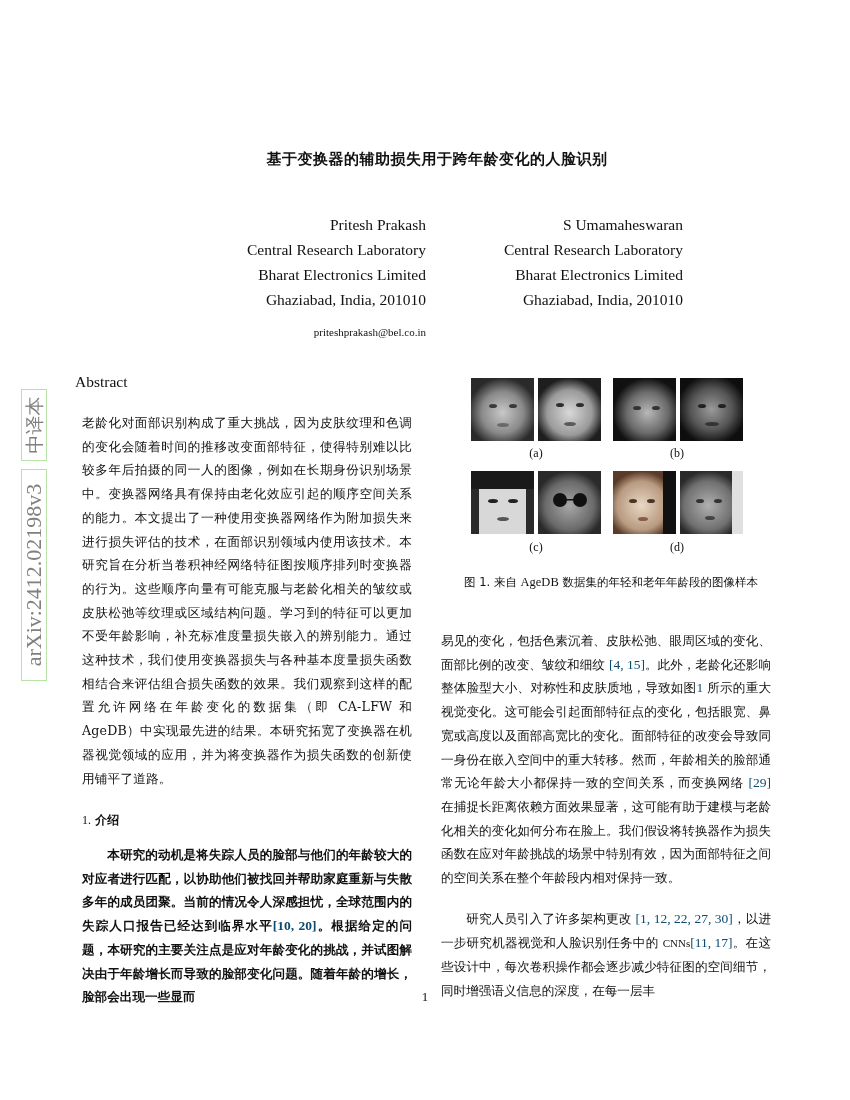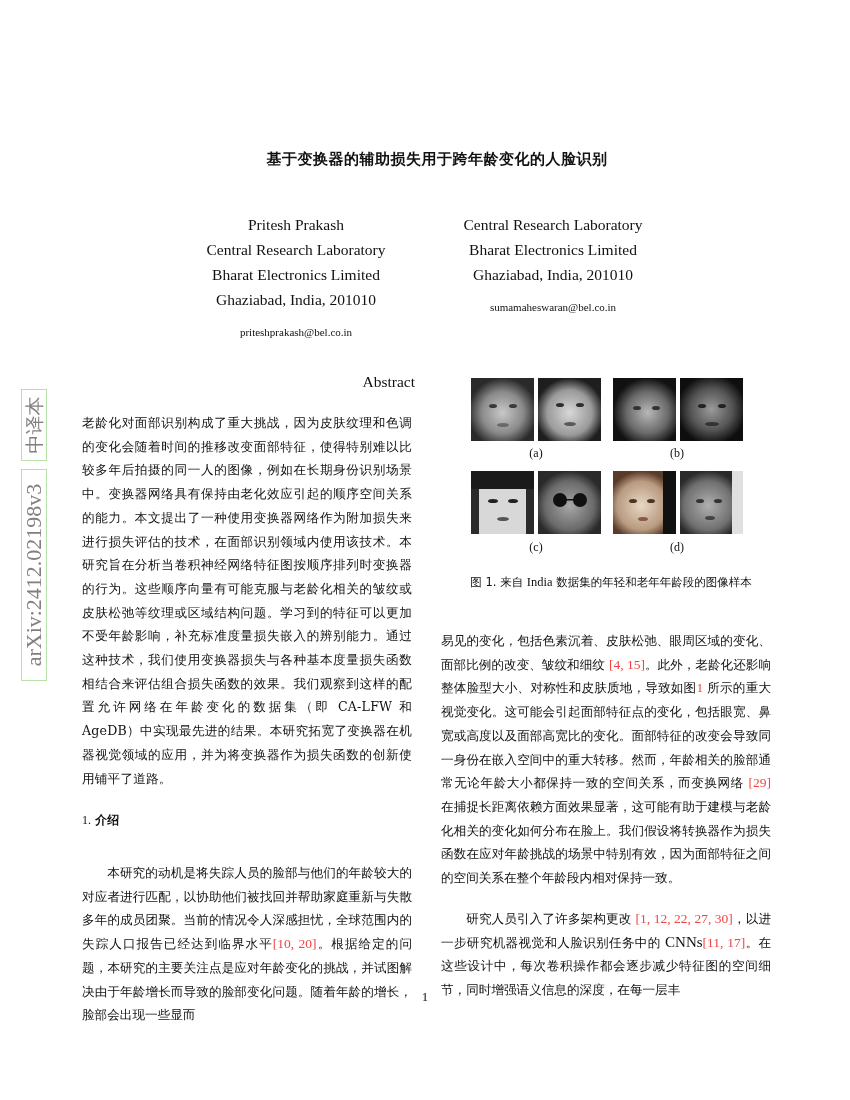--- a/index.html
+++ b/index.html
@@ -3,55 +3,55 @@
 <meta charset="utf-8">
 <style>
   html, body { margin: 0; padding: 0; background: #ffffff; }
   body { width: 850px; height: 1100px; position: relative; overflow: hidden;
          font-family: "DejaVu Serif", "Liberation Serif", serif; color: #111; }
   .abs { position: absolute; }
 
   .title { left: 0; width: 850px; top: 150px; text-align: center;
            font-family: "DejaVu Sans", sans-serif; font-weight: bold; font-size: 15px; letter-spacing: 0.5px; padding-left: 12px; }
 
-  .author { top: 212px; width: 260px; text-align: center;
+  .author { top: 212px; width: 260px; text-align: right;
             font-family: "Liberation Serif", serif; font-size: 15.5px; line-height: 25px; }
   .author .email { font-size: 11px; line-height: 22px; margin-top: 9px; }
   .author-1 { left: 166px; }
   .author-2 { left: 423px; }
 
   .stamp { left: 21px; top: 389px; width: 26px; height: 292px; }
   .stamp-box { position: absolute; left: 0; width: 24px; border: 1px solid #b8e3a8;
                display: flex; align-items: center; justify-content: center; }
   .stamp-box span { display: inline-block; transform: rotate(-90deg); white-space: nowrap;
                     color: #808080; font-family: "Liberation Serif", serif; font-size: 22px; }
   .stamp-zh { top: 0; height: 70px; }
   .stamp-zh span { font-family: "DejaVu Sans", sans-serif; font-size: 19px; }
   .stamp-id { top: 80px; height: 210px; }
 
-  .abstract-head { left: 75px; width: 340px; top: 373px; text-align: right;
+  .abstract-head { left: 75px; width: 340px; top: 373px; text-align: left;
                    font-family: "Liberation Serif", serif; font-size: 15.5px; }
   .abstract-body { left: 82px; width: 330px; top: 411px;
                    font-family: "DejaVu Serif", serif; font-size: 12.6px; line-height: 23.7px;
                    text-align: justify; letter-spacing: 0.2px; }
 
   .sec-head { left: 82px; top: 812px; font-size: 12px; font-weight: bold;
               font-family: "DejaVu Sans", sans-serif; }
   .sec-head .num { font-family: "Liberation Serif", serif; font-weight: normal; }
 
   .col-text { font-family: "DejaVu Sans", sans-serif; font-size: 12.6px; line-height: 23.7px;
               text-align: justify; }
-  .intro-body { left: 82px; width: 330px; top: 861px; }
+  .intro-body { left: 82px; width: 330px; top: 843px; font-weight: bold; }
   .intro-body p { margin: 0; text-indent: 2em; }
   .right-1 { left: 441px; width: 330px; top: 629px; }
   .right-1 p { margin: 0; }
   .right-2 { left: 441px; width: 330px; top: 907px; }
   .right-2 p { margin: 0; text-indent: 2em; }
-  .cite { color: #ef4444; font-family: "Liberation Serif", serif; font-size: 13.5px; }
-  .latin { font-family: "Liberation Serif", serif; font-size: 15px; }
+  .cite { color: #0c4a6e; font-family: "Liberation Serif", serif; font-size: 13.5px; }
+  .latin { font-family: "Liberation Serif", serif; font-size: 11px; }
 
   .face { width: 63px; height: 63px; overflow: hidden; }
   .face svg { display: block; }
   .sublabel { width: 60px; text-align: center; font-family: "Liberation Serif", serif; font-size: 12px; }
   .fig-caption { left: 441px; width: 340px; top: 575px; text-align: center;
                  font-family: "DejaVu Sans", sans-serif; font-size: 11.5px; }
   .fig-caption .latin { font-size: 12.5px; }
 
   .page-num { left: 0; width: 850px; top: 989px; text-align: center;
               font-family: "Liberation Serif", serif; font-size: 13px; }
@@ -62,24 +62,24 @@
 <div class="abs title">基于变换器的辅助损失用于跨年龄变化的人脸识别</div>
 
 <div class="abs author author-1">
   <div>Pritesh Prakash</div>
   <div>Central Research Laboratory</div>
   <div>Bharat Electronics Limited</div>
   <div>Ghaziabad, India, 201010</div>
   <div class="email">priteshprakash@bel.co.in</div>
 </div>
 <div class="abs author author-2">
+  <div>S Umamaheswaran</div>
   <div>Central Research Laboratory</div>
   <div>Bharat Electronics Limited</div>
   <div>Ghaziabad, India, 201010</div>
-  <div class="email">sumamaheswaran@bel.co.in</div>
 </div>
 
 <div class="abs stamp">
   <div class="stamp-box stamp-zh">
     <span>中译本</span>
   </div>
   <div class="stamp-box stamp-id">
     <span>arXiv:2412.02198v3</span>
   </div>
 </div>
@@ -220,21 +220,21 @@
         <ellipse cx="38" cy="30" rx="4" ry="2" fill="#333"></ellipse>
         <ellipse cx="30" cy="47" rx="5" ry="2" fill="#444"></ellipse>
       </svg>
   </div>
   <div class="abs sublabel" style="left:647px;top:540px;">(d)</div>
 </div>
 
 <div class="abs fig-caption">
   <span>图 1.</span>
   <span>来自</span>
-  <span class="latin">India</span>
+  <span class="latin">AgeDB</span>
   <span>数据集的年轻和老年年龄段的图像样本</span>
 </div>
 
 <div class="abs col-text right-1">
   <p><span></span><span id="r1a">易见的变化，包括色素沉着、皮肤松弛、眼周区域的变化、面部比例的改变、皱纹和细纹 </span><span class="cite">[4, 15]</span><span>。此外，老龄化还影响整体脸型大小、对称性和皮肤质地，导致如图</span><span class="cite">1</span> <span>所示的重大视觉变化。这可能会引起面部特征点的变化，包括眼宽、鼻宽或高度以及面部高宽比的变化。面部特征的改变会导致同一身份在嵌入空间中的重大转移。然而，年龄相关的脸部通常无论年龄大小都保持一致的空间关系，而变换网络</span> <span class="cite">[29]</span> <span>在捕捉长距离依赖方面效果显著，这可能有助于建模与老龄化相关的变化如何分布在脸上。我们假设将转换器作为损失函数在应对年龄挑战的场景中特别有效，因为面部特征之间的空间关系在整个年龄段内相对保持一致。</span></p>
 </div>
 
 <div class="abs col-text right-2">
   <p><span>研究人员引入了许多架构更改</span> <span class="cite">[1, 12, 22, 27, 30]</span><span>，以进一步研究机器视觉和人脸识别任务中的</span> <span class="latin">CNNs</span><span class="cite">[11, 17]</span><span>。在这些设计中，每次卷积操作都会逐步减少特征图的空间细节，同时增强语义信息的深度，在每一层丰</span></p>
 </div>

